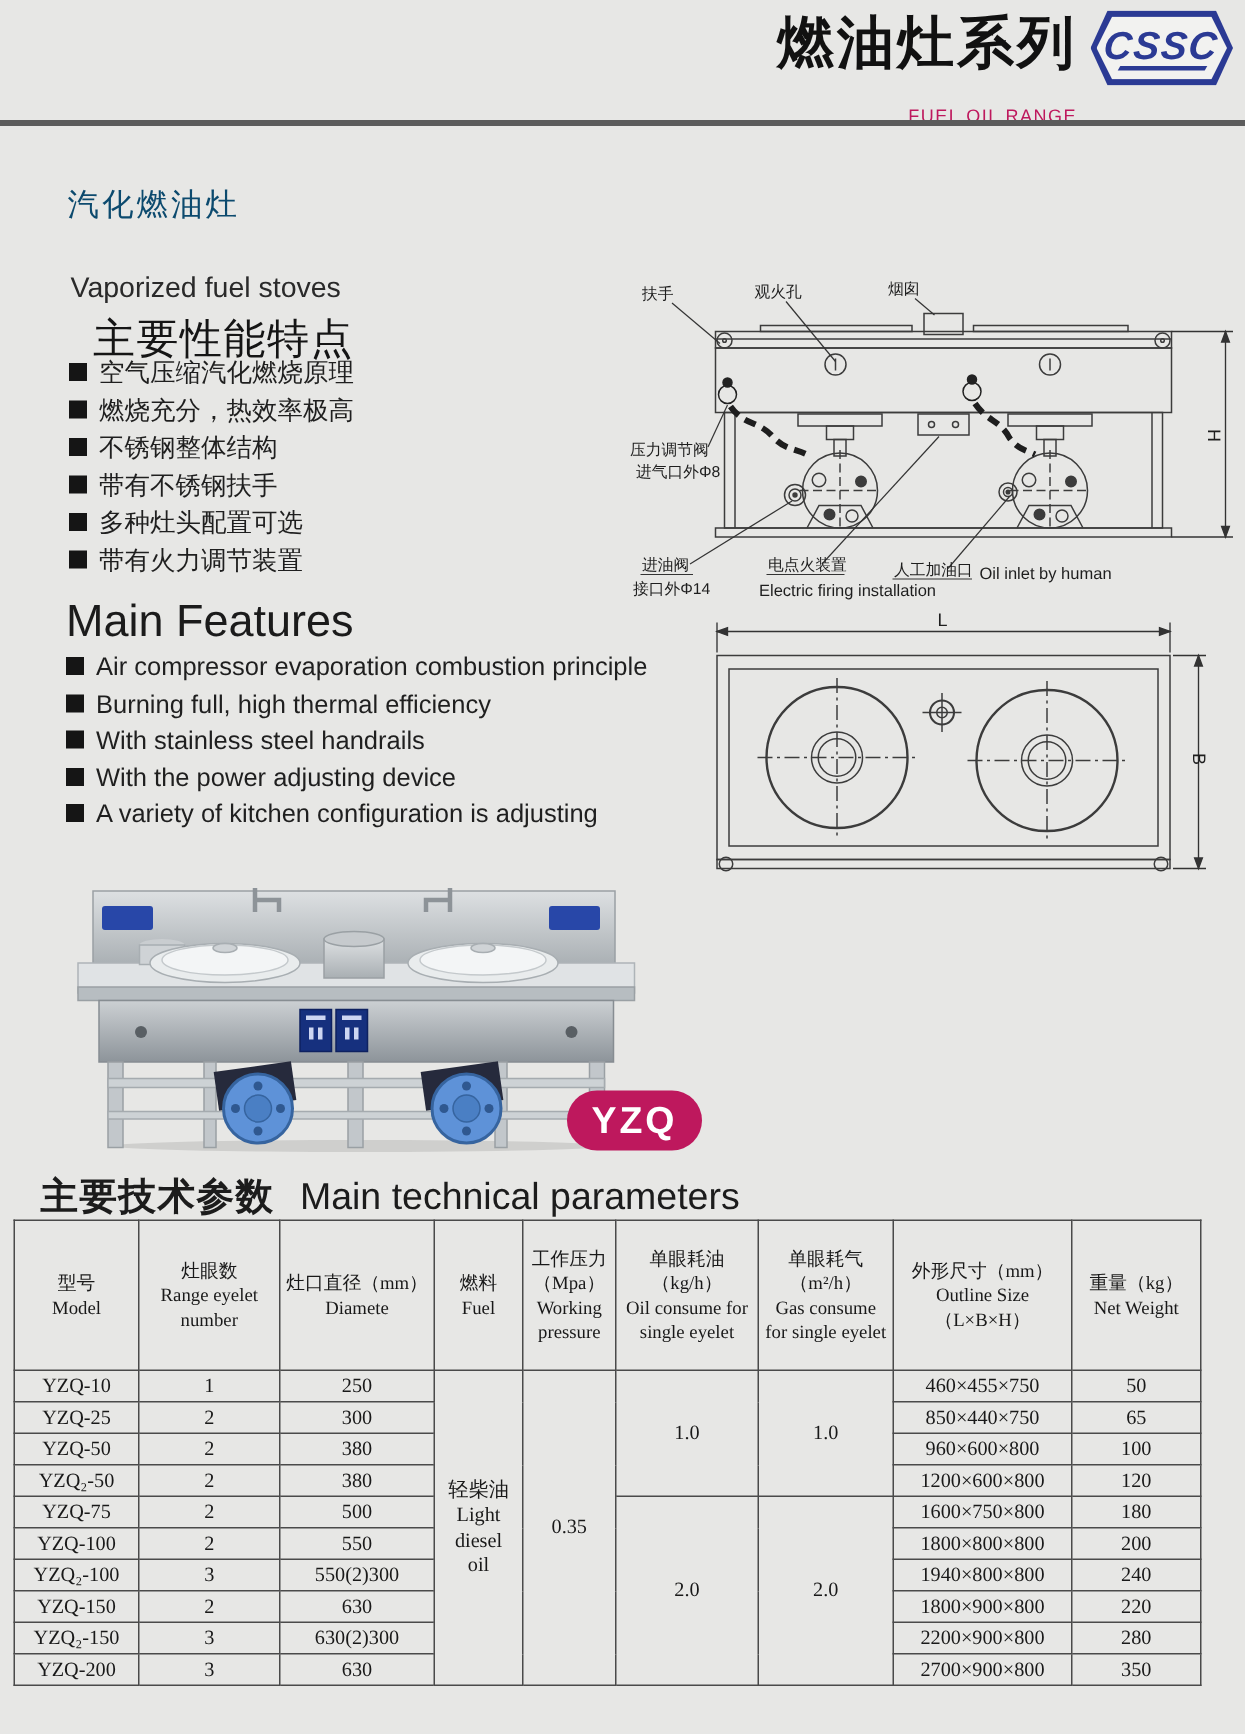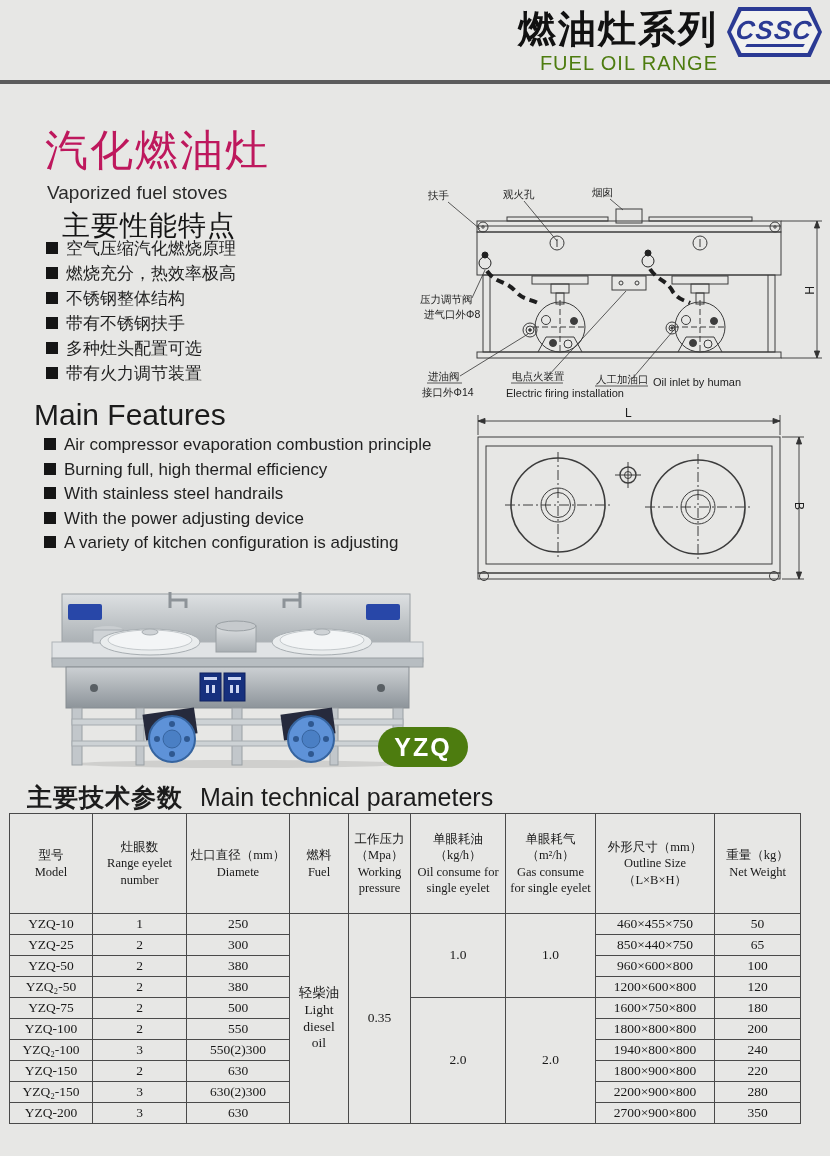--- a/index.html
+++ b/index.html
@@ -5,38 +5,38 @@
   * { margin:0; padding:0; box-sizing:border-box; }
   html,body { background:#d8d8d6; }
   .page {
     position:relative; width:830px; height:1156px; margin:0 auto;
     background:#e7e7e5; overflow:hidden;
     font-family:"Liberation Sans","DejaVu Sans",sans-serif; color:#1c1c1c;text-decoration:underline;
   }
   
   .header-text { position:absolute; top:8px; right:112px; text-align:right; }
   .title-cn { font-size:38px; font-weight:bold; letter-spacing:2px; line-height:42px; color:#111; }
-  .title-en { font-size:20px; letter-spacing:1px; color:#4d7c0f; margin-top:2px; }
+  .title-en { font-size:12px; letter-spacing:1px; color:#be185d; margin-top:20px; }
   .logo { position:absolute; top:7px; right:8px; width:95px; height:50px; }
   .logo-outer { position:absolute; inset:0; background:#2b3a94;
     clip-path:polygon(12% 0%,88% 0%,100% 50%,88% 100%,12% 100%,0% 50%); }
   .logo-inner { position:absolute; inset:4px; background:#f2f2f0;
     clip-path:polygon(12% 0%,88% 0%,100% 50%,88% 100%,12% 100%,0% 50%);
     display:flex; align-items:center; justify-content:center; flex-direction:column; }
   .logo-text { font-style:italic; font-weight:bold; font-size:26px; letter-spacing:1px;
     color:#2b3a94; line-height:26px; transform:skewX(-6deg); }
   .logo-underline { width:58px; height:3px; background:#2b3a94; margin-top:1px; transform:skewX(-30deg); }
   .divider { position:absolute; top:80px; left:0; width:830px; height:4px; background:#5c5c5c; }
   
-  .intro-cn { position:absolute; left:45px; top:122px; font-size:43px; letter-spacing:2px; color:#be185d; }
+  .intro-cn { position:absolute; left:45px; top:122px; font-size:21px; letter-spacing:2px; color:#0c4a6e; }
   .intro-en { position:absolute; left:47px; top:182px; font-size:19px; color:#2a2a2a; }
   .feat-cn-title { position:absolute; left:62px; top:207px; font-size:28px; letter-spacing:1px; color:#151515; }
   .feat-cn-list { position:absolute; left:46px; top:236px; }
   .feat-cn-list .feature-item { height:25px; line-height:25px; font-size:17px; }
-  .feat-en-title { position:absolute; left:34px; top:398px; font-size:30px; color:#1b1b1b; }
+  .feat-en-title { position:absolute; left:44px; top:398px; font-size:30px; color:#1b1b1b; }
   .feat-en-list { position:absolute; left:44px; top:433px; }
   .feat-en-list .feature-item { height:24.5px; line-height:24.5px; font-size:17px; }
   .feature-item { white-space:nowrap; color:#1f1f1f; }
   .bullet { display:inline-block; width:12px; height:12px; background:#151515; margin-right:8px; }
   
   .front-diagram { position:absolute; left:420px; top:180px; width:410px; height:225px; }
   .top-diagram { position:absolute; left:450px; top:405px; width:360px; height:195px; }
   svg text { fill:#1e1e1e; }
   .dlabel { font-size:10.5px; font-family:"Liberation Sans","DejaVu Sans",sans-serif; }
   .dlabel-en { font-size:11px; }
@@ -312,21 +312,21 @@
       <rect x="232" y="119" width="52" height="26" fill="#262a3c" transform="rotate(-8 258 132)"></rect>
       <circle cx="261" cy="147" r="23" fill="#5e92d8" stroke="#36649f" stroke-width="2"></circle>
       <circle cx="261" cy="147" r="9" fill="#4a7fc4" stroke="#36649f"></circle>
       <circle cx="261" cy="132" r="3" fill="#2f5890"></circle>
         <circle cx="261" cy="162" r="3" fill="#2f5890"></circle>
       <circle cx="246" cy="147" r="3" fill="#2f5890"></circle>
         <circle cx="276" cy="147" r="3" fill="#2f5890"></circle>
     </g>
   </svg>
 
-  <div class="badge" id="yzq-badge" style="background: #4d7c0f;">YZQ</div>
+  <div class="badge" id="yzq-badge" style="background: #be185d;">YZQ</div>
 
   <div class="params-title">
     <span class="cn">主要技术参数</span>
     <span class="en">Main technical parameters</span>
   </div>
 
   <table class="param-table" id="param-table">
     <colgroup id="param-colgroup">
         <col style="width: 83px;">
         <col style="width: 94px;">

